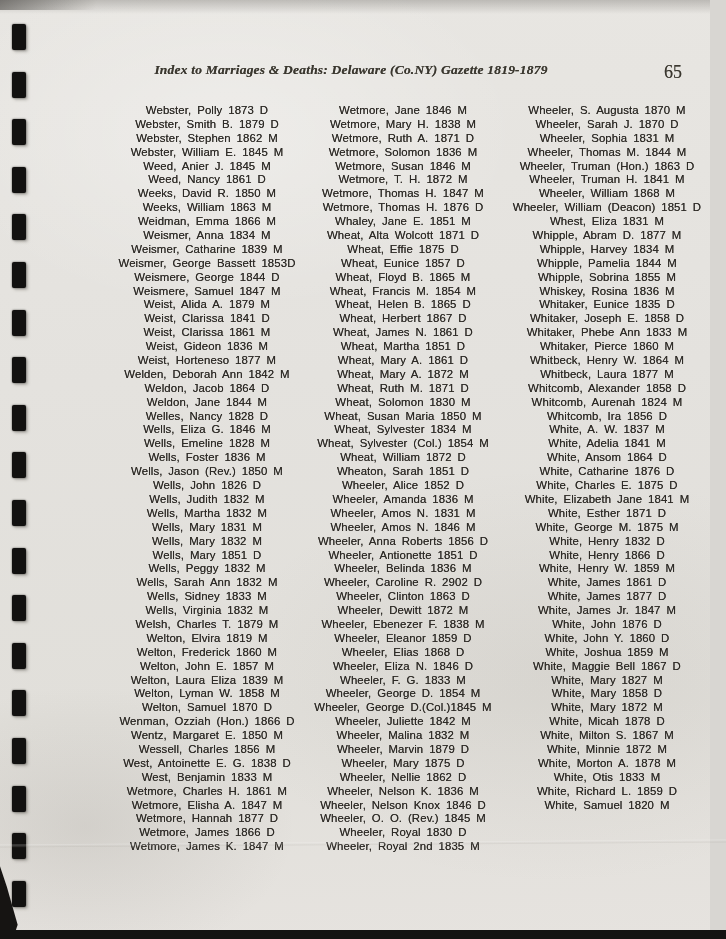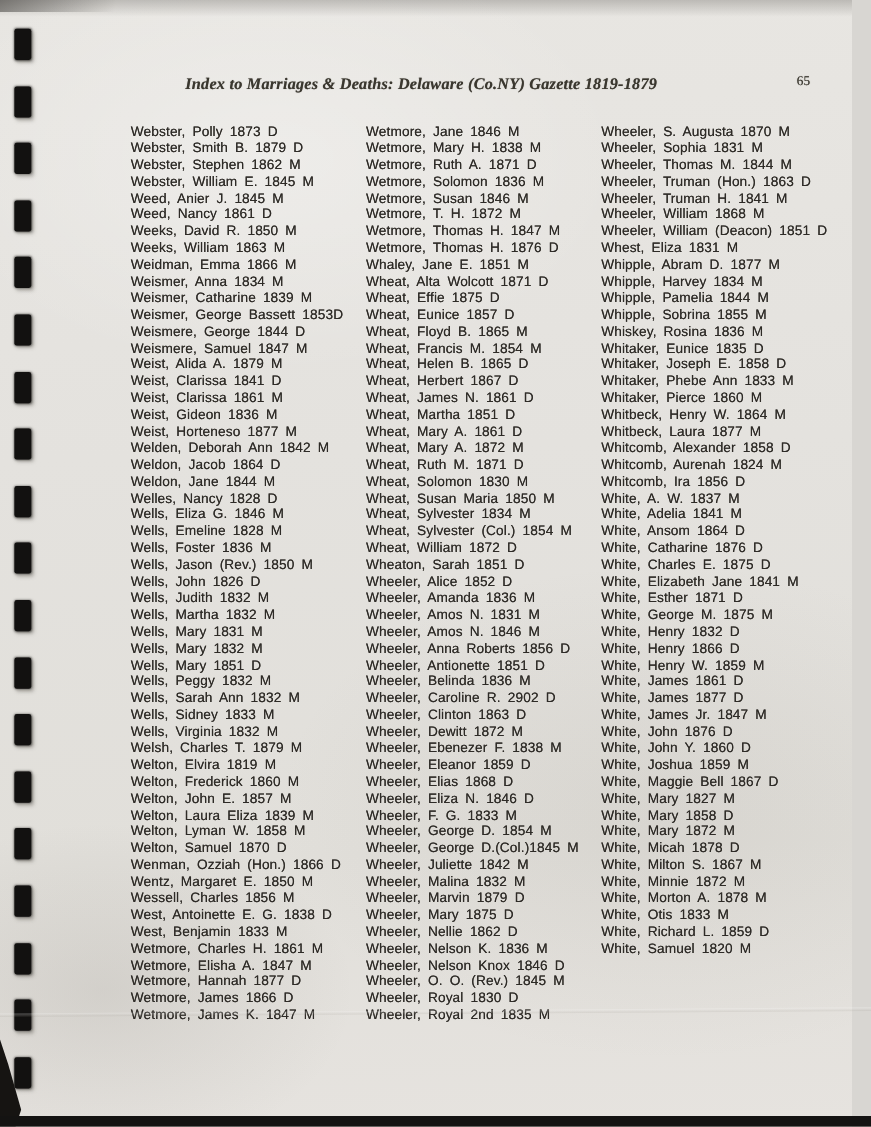--- a/index.html
+++ b/index.html
@@ -58,30 +58,30 @@
     font-weight: 600;
     font-size: 13.5px;
     letter-spacing: 0.2px;
     color: #3a372f;
     text-shadow: 0 0 0.6px rgba(58,55,47,0.75);
     transform: translateX(-12px);
   }
   .page-number {
     position: absolute; left: 664px; top: 0px;
     font-family: "Liberation Serif", serif;
-    font-size: 11px;
+    font-size: 18px;
     font-weight: 500;
     color: #3a372f;
     text-shadow: 0 0 0.6px rgba(58,55,47,0.7);
   }
   .columns {
     position: absolute; left: 109px; top: 104px;
     display: flex;
   }
-  .index-column { width: 196px; }
+  .index-column { width: 196px; text-align: center; }
   .index-column:last-child { width: 212px; }
   .entry {
     white-space: nowrap;
     height: 13.9px;
     line-height: 13.9px;
     font-size: 11.4px;
     letter-spacing: 0.1px;
     word-spacing: 2.6px;
     color: #2e2b27;
     text-shadow: 0 0 0.55px rgba(46,43,39,0.85);
@@ -230,20 +230,21 @@
         <div class="entry">Wheeler, Mary 1875 D</div>
         <div class="entry">Wheeler, Nellie 1862 D</div>
         <div class="entry">Wheeler, Nelson K. 1836 M</div>
         <div class="entry">Wheeler, Nelson Knox 1846 D</div>
         <div class="entry">Wheeler, O. O. (Rev.) 1845 M</div>
         <div class="entry">Wheeler, Royal 1830 D</div>
         <div class="entry">Wheeler, Royal 2nd 1835 M</div>
       </div>
     <div class="index-column">
         <div class="entry">Wheeler, S. Augusta 1870 M</div>
+        <div class="entry">Wheeler, Sarah J. 1870 D</div>
         <div class="entry">Wheeler, Sophia 1831 M</div>
         <div class="entry">Wheeler, Thomas M. 1844 M</div>
         <div class="entry">Wheeler, Truman (Hon.) 1863 D</div>
         <div class="entry">Wheeler, Truman H. 1841 M</div>
         <div class="entry">Wheeler, William 1868 M</div>
         <div class="entry">Wheeler, William (Deacon) 1851 D</div>
         <div class="entry">Whest, Eliza 1831 M</div>
         <div class="entry">Whipple, Abram D. 1877 M</div>
         <div class="entry">Whipple, Harvey 1834 M</div>
         <div class="entry">Whipple, Pamelia 1844 M</div>

